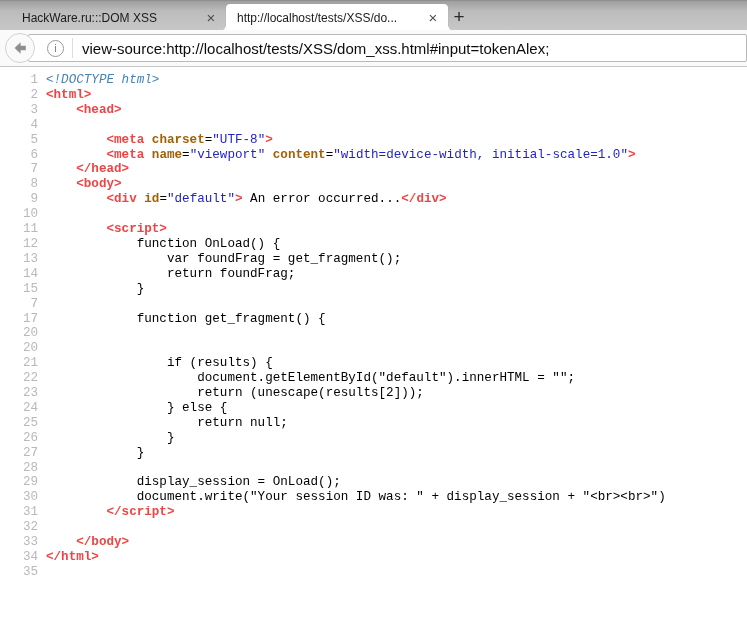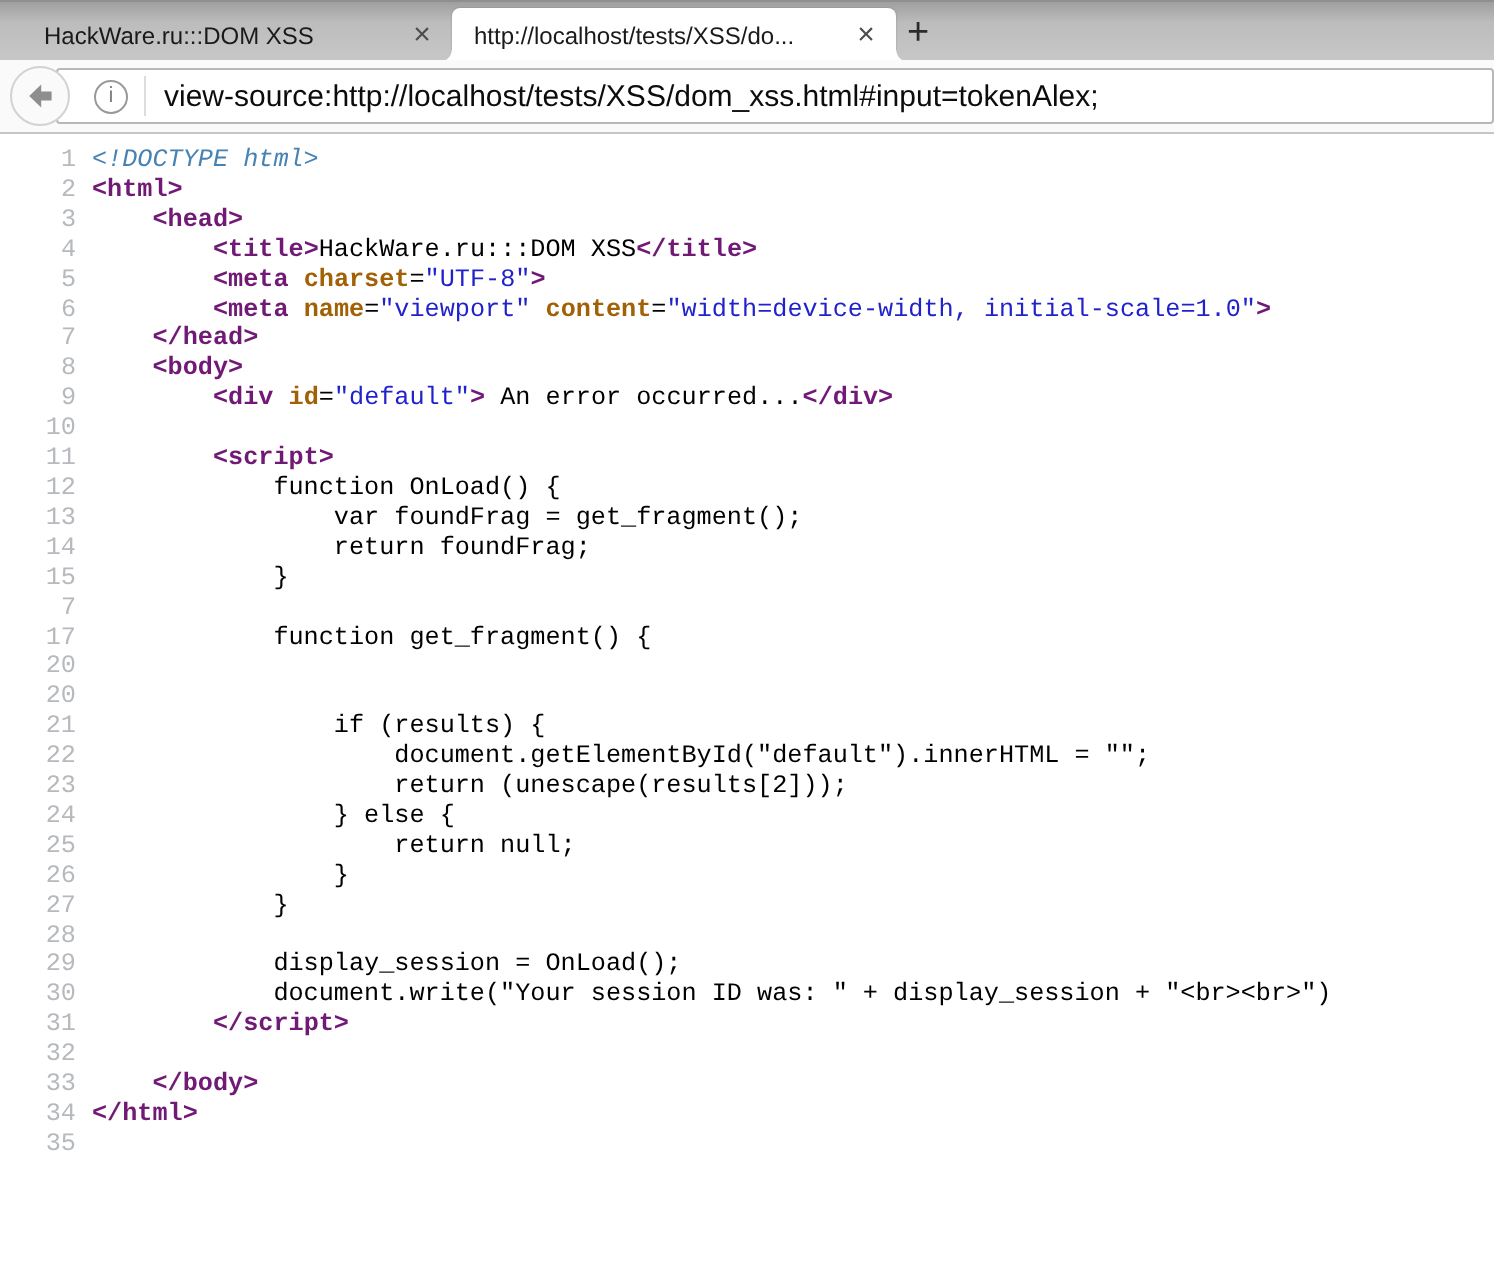--- a/index.html
+++ b/index.html
@@ -44,21 +44,21 @@
   .urltext { font-size:15px; color:#0c0c0d; white-space:nowrap;text-align:right; }
 
   
   .content { position:relative; height:571px; background:#fff; overflow:hidden;
              padding-top:6px; }
   .line { display:flex; line-height:14.9px; font-family:"Liberation Mono", monospace;
           font-size:12.6px; }
   .gutter { flex:0 0 38px; text-align:right; color:#b6b9bd; padding-right:0;
             user-select:none; }
   .codetext { white-space:pre; padding-left:8px; color:#000; }
-  .tok-tag     { color:#701a75; font-weight:bold; }
+  .tok-tag     { color:#ef4444; font-weight:bold; }
   .tok-attr    { color:#a16207; font-weight:bold; }
   .tok-val     { color:#2222cc; }
   .tok-text    { color:#000000; }
   .tok-doctype { color:#4682b4; font-style:italic; }
 </style>
 </head>
 <body>
 
 <div class="browser">
 
@@ -96,21 +96,20 @@
         <div class="line">
           <span class="gutter">2</span>
           <span class="codetext"><span class="tok-tag">&lt;html&gt;</span></span>
         </div>
         <div class="line">
           <span class="gutter">3</span>
           <span class="codetext"><span class="tok-text">    </span><span class="tok-tag">&lt;head&gt;</span></span>
         </div>
         <div class="line">
           <span class="gutter">4</span>
-          <span class="codetext"><span class="tok-text">        </span><span class="tok-tag">&lt;title&gt;</span><span class="tok-text">HackWare.ru:::DOM XSS</span><span class="tok-tag">&lt;/title&gt;</span></span>
         </div>
         <div class="line">
           <span class="gutter">5</span>
           <span class="codetext"><span class="tok-text">        </span><span class="tok-tag">&lt;meta</span><span class="tok-text"> </span><span class="tok-attr">charset</span><span class="tok-text">=</span><span class="tok-val">"UTF-8"</span><span class="tok-tag">&gt;</span></span>
         </div>
         <div class="line">
           <span class="gutter">6</span>
           <span class="codetext"><span class="tok-text">        </span><span class="tok-tag">&lt;meta</span><span class="tok-text"> </span><span class="tok-attr">name</span><span class="tok-text">=</span><span class="tok-val">"viewport"</span><span class="tok-text"> </span><span class="tok-attr">content</span><span class="tok-text">=</span><span class="tok-val">"width=device-width, initial-scale=1.0"</span><span class="tok-tag">&gt;</span></span>
         </div>
         <div class="line">

